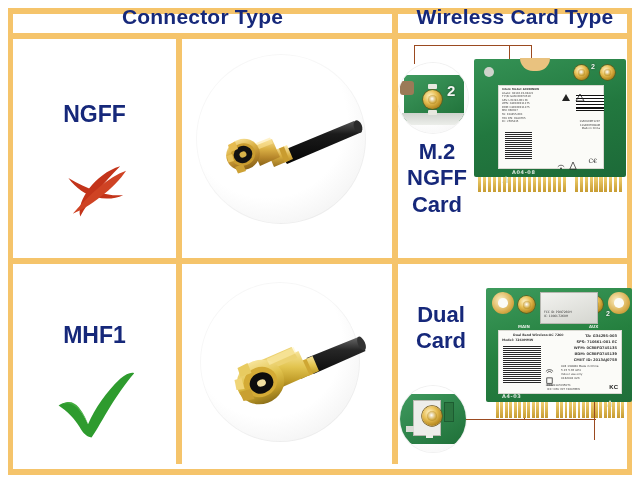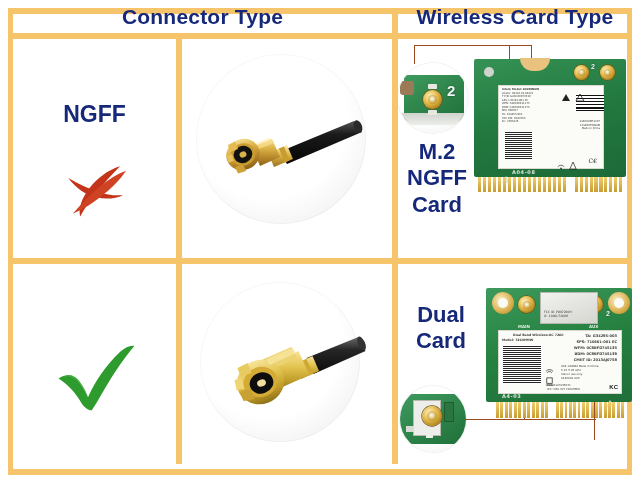--- a/index.html
+++ b/index.html
@@ -282,20 +282,21 @@
             <i></i>
             <i></i>
             <i></i>
         </div>
       </div>
     </div>
   </div>
 
   <div class="cell label-cell" style="left:13px;top:264px;width:163px;height:205px;">
     <div style="height:58px;"></div>
+    <div class="lbl">MHF1</div>
     <div class="mark" style="margin-top:20px;width:86px;height:70px;">
       <svg viewBox="0 0 120 100">
         <path d="M8 52 C16 46 26 46 34 54 C41 61 46 70 50 79 C60 56 76 33 96 14 C104 7 112 4 116 6 C104 20 90 40 78 60 C68 77 60 91 55 98 C48 97 43 92 38 83 C31 71 20 60 8 52 Z" fill="#2e9b2e"></path>
         <path d="M14 50 C22 47 30 50 37 58 C44 66 48 74 51 82 C49 74 44 64 37 55 C30 47 22 45 14 50 Z" fill="#43ad3f"></path>
       </svg>
     </div>
   </div>
 
   <div class="cell photo" style="left:182px;top:264px;width:210px;height:205px;">
     <div class="vignette" style="left:18px;top:18px;width:160px;height:160px;"></div>

